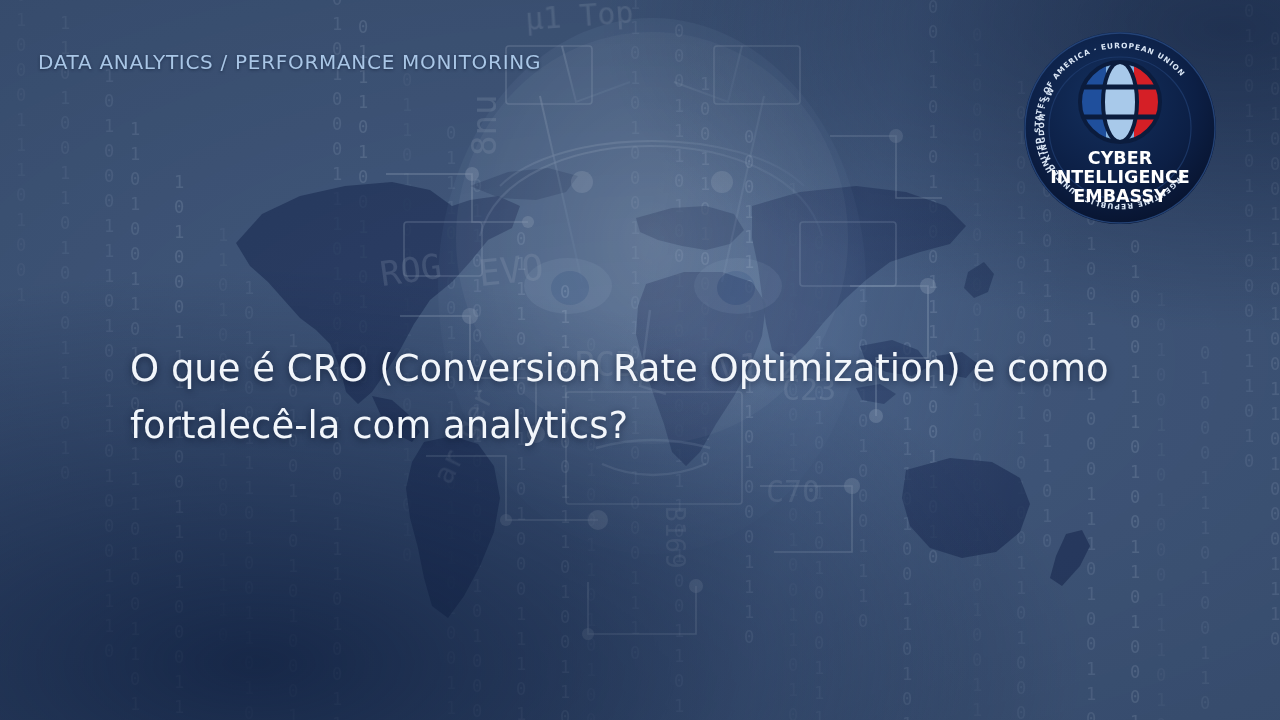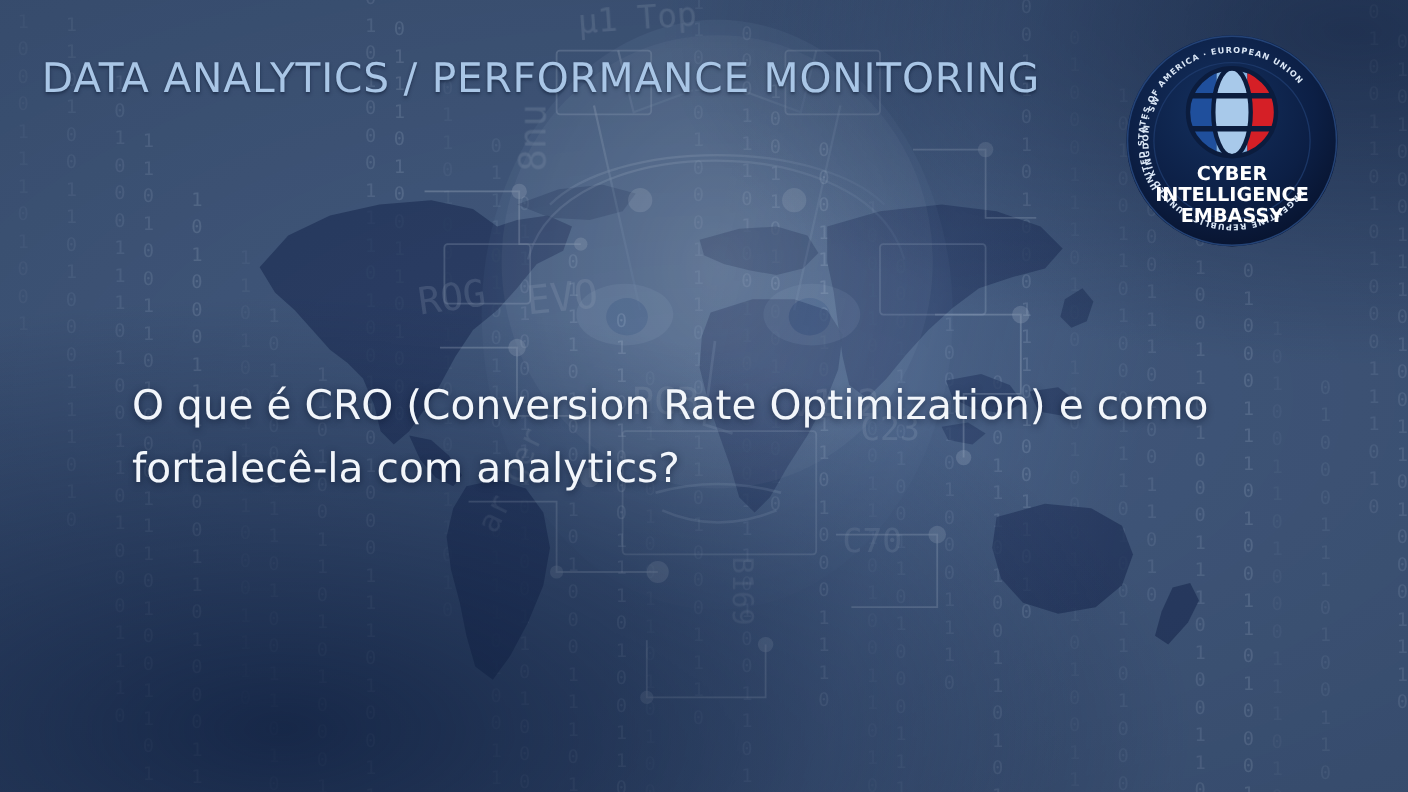--- a/index.html
+++ b/index.html
@@ -68,31 +68,31 @@
 
   .bg-sheen {
     position: absolute; inset: 0;
     background: linear-gradient(104deg, rgba(70,100,150,0) 48%, rgba(120,155,205,.13) 63%, rgba(70,100,150,0) 78%);
   }
 
   
   .kicker {
     position: absolute;
     left: 38px; top: 50px;
-    font-size: 37px;
+    font-size: 20px;
     font-weight: 400;
     letter-spacing: .7px;
     color: #a9c6e6;
     text-shadow: 0 1px 3px rgba(10,22,45,.55);
     white-space: nowrap;
   }
 
   .title {
     position: absolute;
-    left: 120px; top: 340px;
+    left: 130px; top: 340px;
     width: 1010px;
     font-size: 37px;
     font-weight: 400;
     line-height: 1.55;
     color: #f2f6fb;
     text-shadow: 0 2px 7px rgba(8,18,40,.62);
   }
 
   .footer {
     position: absolute;

